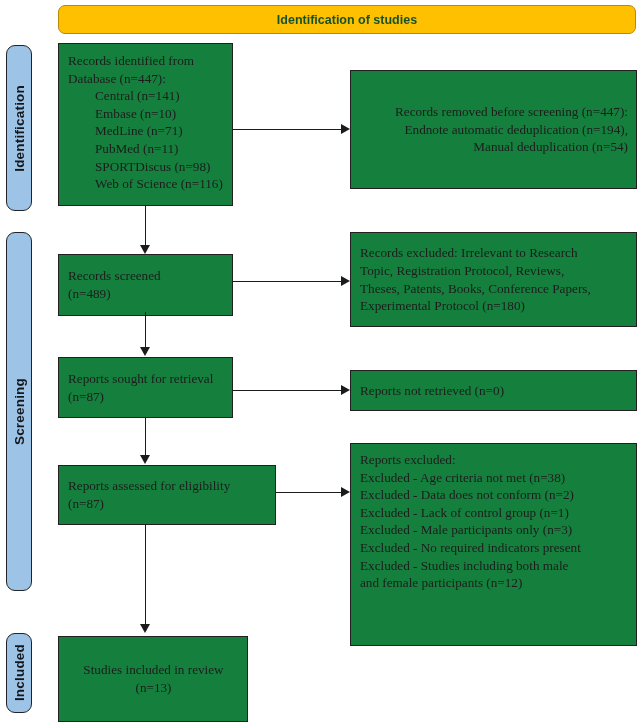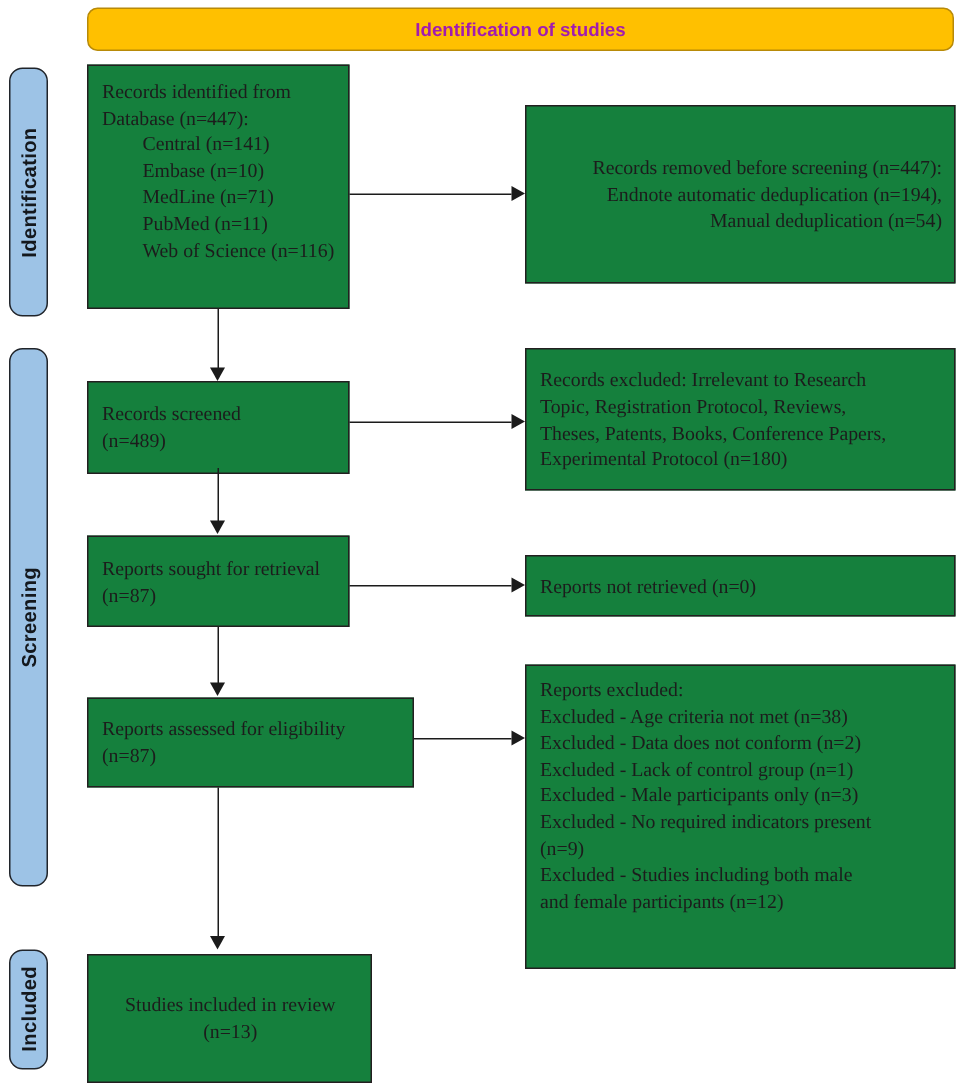--- a/index.html
+++ b/index.html
@@ -49,21 +49,21 @@
     border-radius: 7px;
     box-sizing: border-box;
     display: flex;
     align-items: center;
     justify-content: center;
   }
   .banner .banner-text {
     font-family: "Liberation Sans", "DejaVu Sans", sans-serif;
     font-weight: bold;
     font-size: 12.5px;
-    color: #a21caf;
+    color: #14532d;
   }
 
   
   .flow-box {
     position: absolute;
     background: #15803d;
     border: 1.9px solid #231f20;
     box-sizing: border-box;
     display: flex;
     flex-direction: column;
@@ -130,20 +130,21 @@
     <span class="phase-text">Included</span>
   </div>
 
   <div class="flow-box top-align" style="left:58px; top:43px; width:175px; height:163px; padding-top:8px;">
     <span class="line">Records identified from</span>
     <span class="line">Database (n=447):</span>
     <span class="line indent">Central (n=141)</span>
     <span class="line indent">Embase (n=10)</span>
     <span class="line indent">MedLine (n=71)</span>
     <span class="line indent">PubMed (n=11)</span>
+    <span class="line indent">SPORTDiscus (n=98)</span>
     <span class="line indent">Web of Science (n=116)</span>
   </div>
 
   <div class="flow-box" style="left:350px; top:70px; width:287px; height:119px;text-align:right;">
     <span class="line">Records removed before screening (n=447):</span>
     <span class="line">Endnote automatic deduplication (n=194),</span>
     <span class="line">Manual deduplication (n=54)</span>
   </div>
 
   <div class="hline" style="left:233px; top:129px; width:108px;"></div>
@@ -190,21 +191,20 @@
     <span class="line">(n=87)</span>
   </div>
 
   <div class="flow-box top-align" style="left:350px; top:443px; width:287px; height:203px; padding-top:7px;">
     <span class="line">Reports excluded:</span>
     <span class="line">Excluded - Age criteria not met (n=38)</span>
     <span class="line">Excluded - Data does not conform (n=2)</span>
     <span class="line">Excluded - Lack of control group (n=1)</span>
     <span class="line">Excluded - Male participants only (n=3)</span>
     <span class="line">Excluded - No required indicators present</span>
-    <span class="line">(n=9)</span>
     <span class="line">Excluded - Studies including both male</span>
     <span class="line">and female participants (n=12)</span>
   </div>
 
   <div class="hline" style="left:276px; top:492px; width:65px;"></div>
   <div class="arrow-right" style="left:341px; top:487px;"></div>
 
   <div class="vline" style="left:145px; top:525px; height:100px;"></div>
   <div class="arrow-down" style="left:140px; top:624px;"></div>
 

